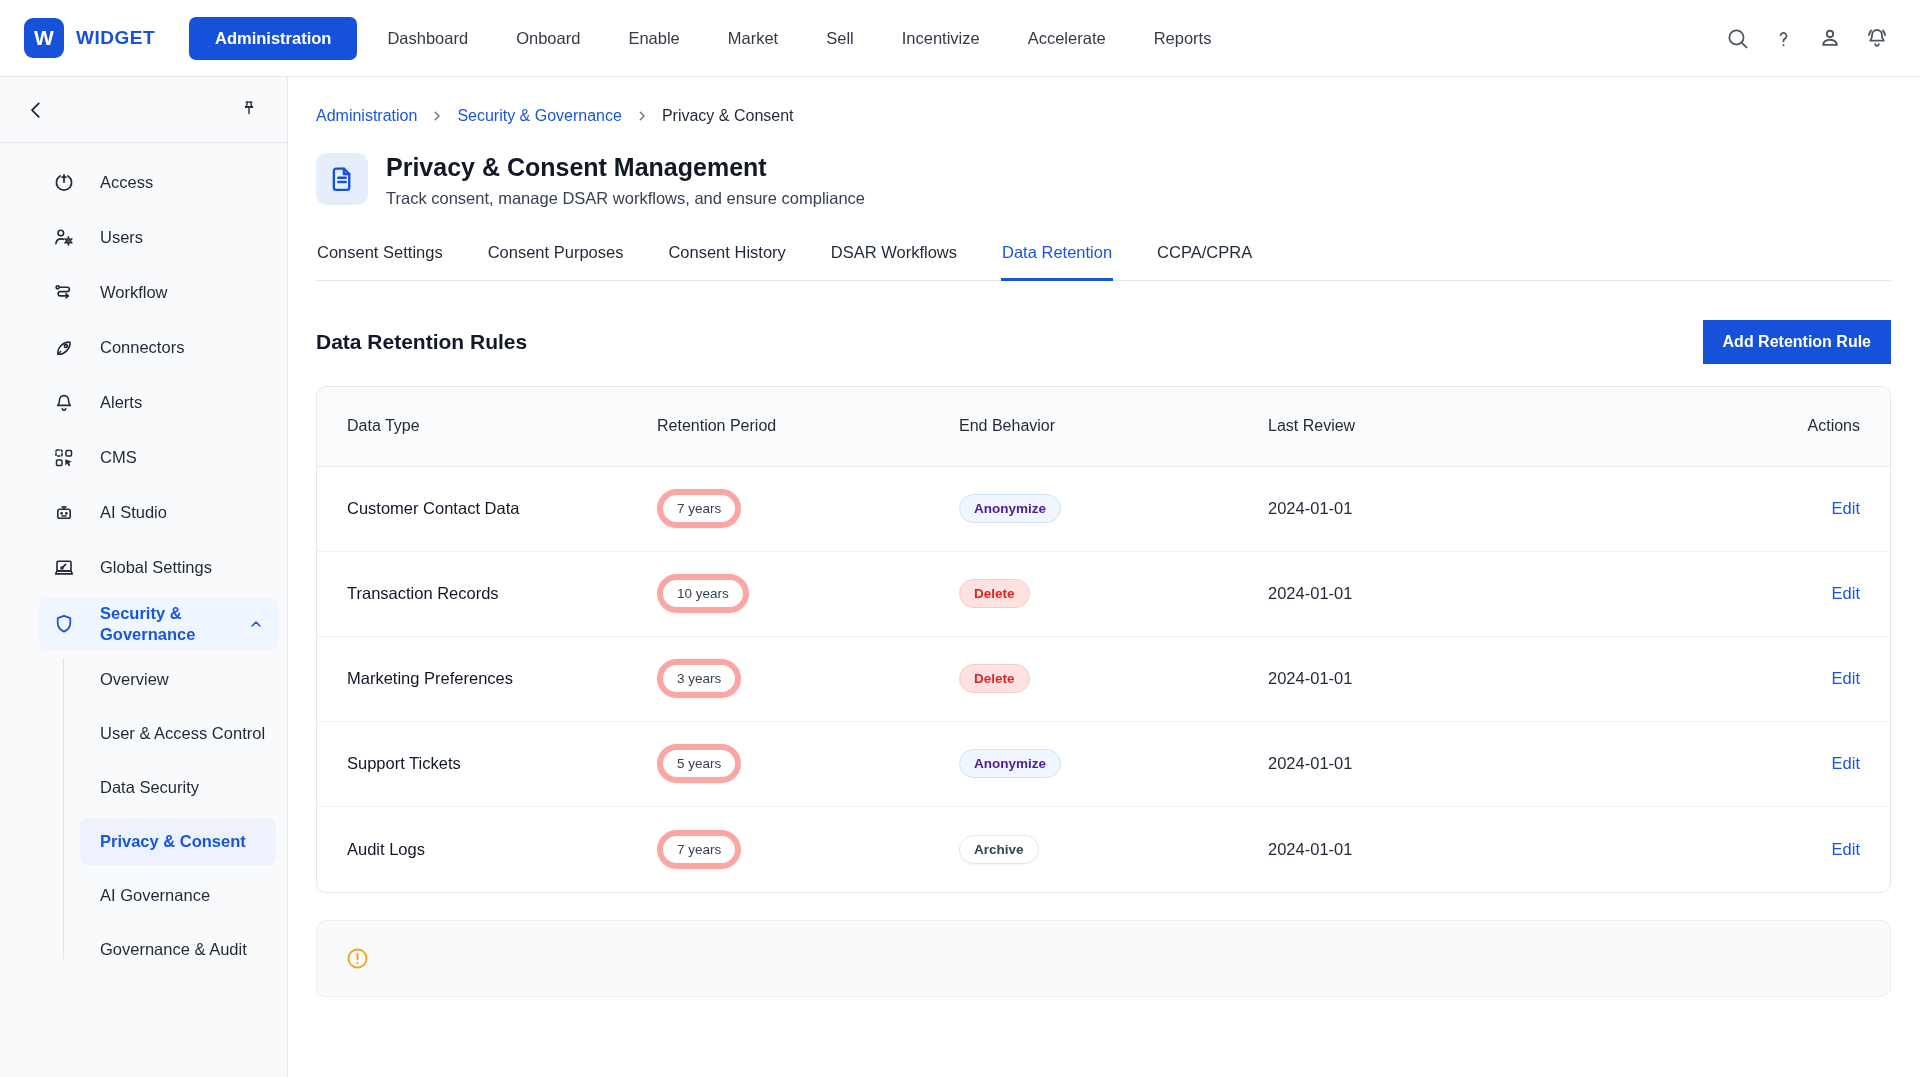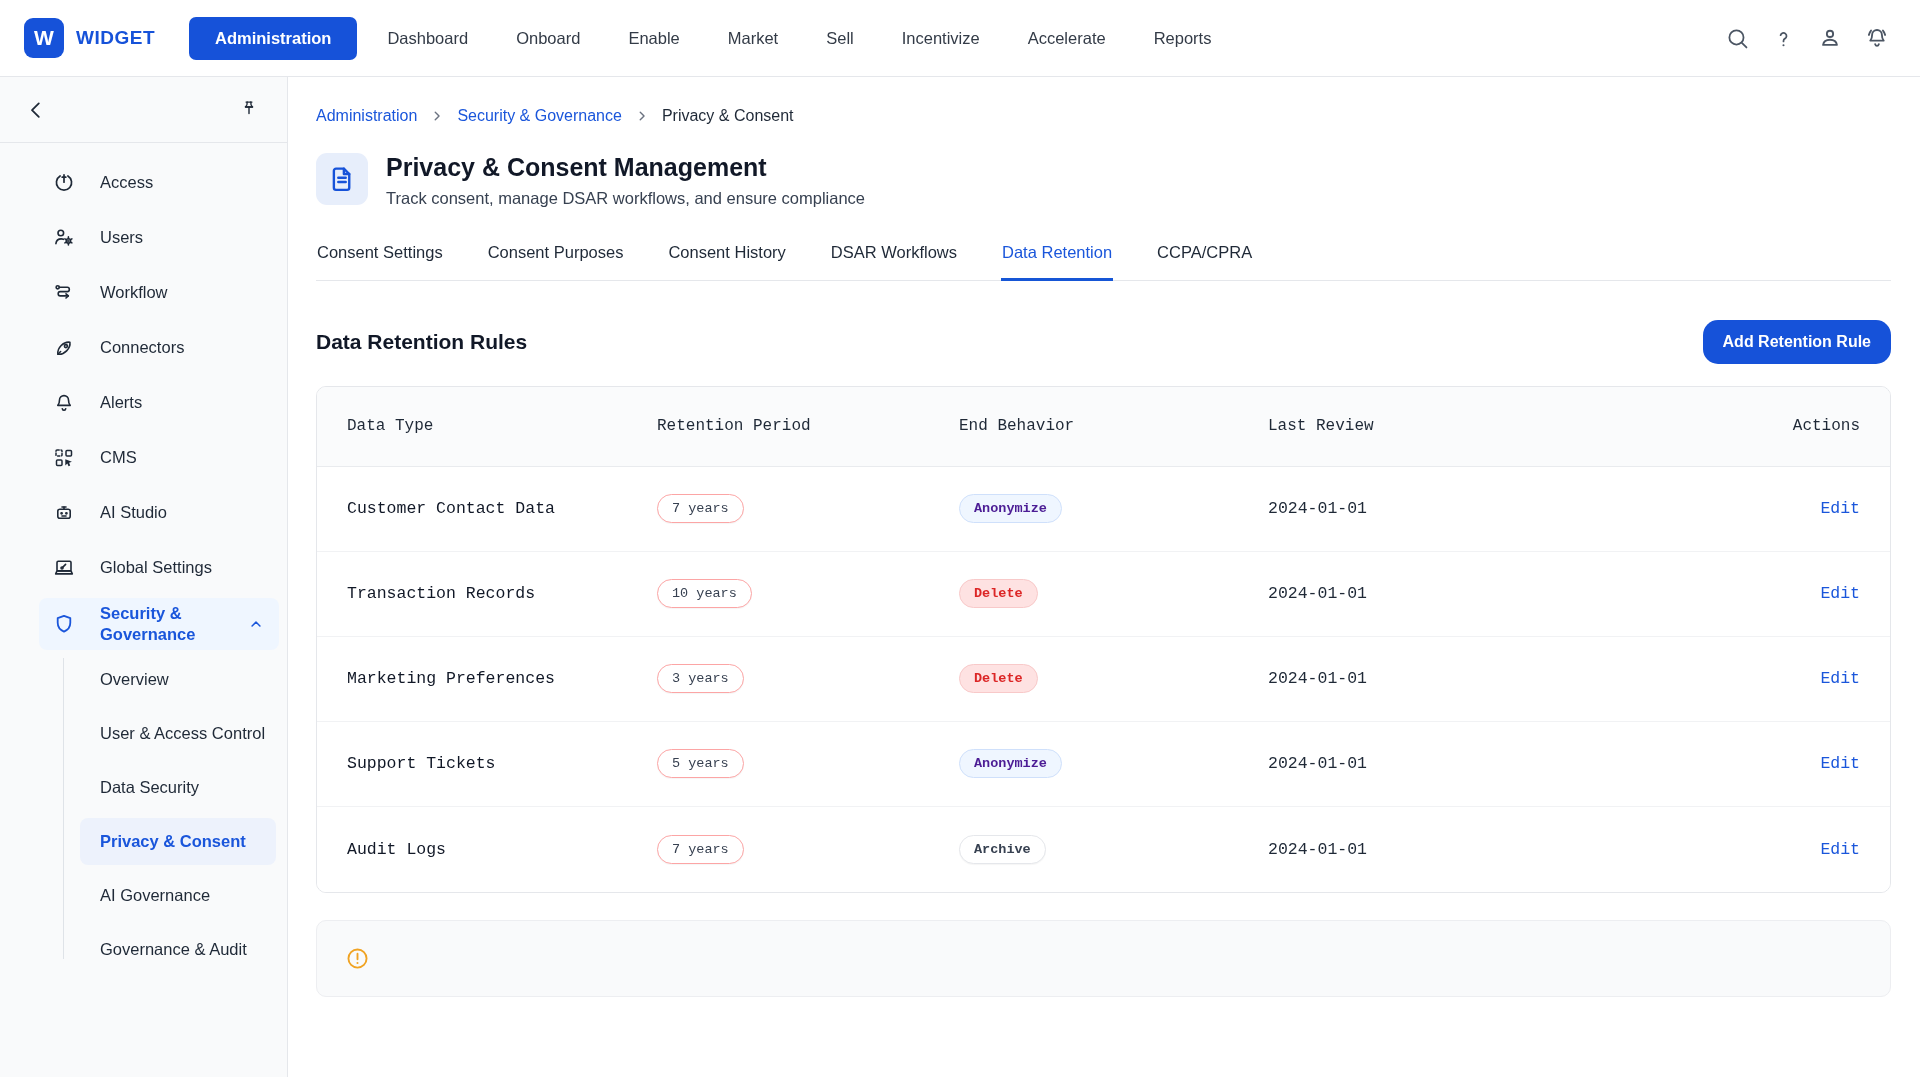--- a/index.html
+++ b/index.html
@@ -88,39 +88,39 @@
   .tab {
     font-size: 16.5px; color: #1f2937; padding: 10px 1px 16px;
     border-bottom: 3px solid transparent; margin-bottom: -1px; cursor: pointer; white-space: nowrap;
   }
   .tab.active { color: #1a56db; font-weight: 500; border-bottom-color: #1656d6; }
 
   .section-row { display: flex; align-items: center; justify-content: space-between; margin-top: 39px; }
   .section-title { font-size: 21px; font-weight: 700; color: #111827; }
   .btn-primary {
     background: #1652d9; color: #fff; font-family: inherit; font-size: 16px; font-weight: 600;
-    padding: 13px 20px; border-radius: 15px; border: none; cursor: pointer; margin-left: 25px;
+    padding: 13px 20px; border-radius: 0; border: none; cursor: pointer; margin-left: 25px;
   }
 
   .table { margin-top: 22px; border: 1px solid #e5e7eb; border-radius: 10px; overflow: hidden; }
   .t-head, .t-row {
     display: grid; grid-template-columns: 310px 302px 309px 1fr 92px;
-    align-items: center; padding: 0 30px; font-family: Liberation Mono, monospace;
+    align-items: center; padding: 0 30px;
   }
   .t-head {
     height: 80px; background: #fafbfc; border-bottom: 1px solid #e9ebee;
     font-size: 16px; font-weight: 500; color: #1f2937;
   }
   .t-row { height: 85px; border-bottom: 1px solid #f1f2f4; background: #fff; }
   .t-row:last-child { border-bottom: none; }
   .cell-type { font-size: 16.5px; font-weight: 500; color: #111827; }
   .cell-review { font-size: 16.5px; color: #1f2937; }
   .col-actions { text-align: right; }
   .pill {
-    display: inline-block; border: 1px solid #fca5a5; background: #fff; border-radius: 999px;
+    display: inline-block; border: 6px solid #fca5a5; background: #fff; border-radius: 999px;
     padding: 6px 14px; font-size: 13.5px; color: #374151; box-shadow: 0 1px 1px rgba(0,0,0,.04);
   }
   .badge {
     display: inline-block; border-radius: 999px; padding: 6px 14px;
     font-size: 13.5px; font-weight: 600; border: 1px solid transparent;
   }
   .badge[data-variant="blue"]    { background: #eff6ff; color: #4c1d95; border-color: #cfe0fb; }
   .badge[data-variant="red"]     { background: #fee2e2; color: #dc2626; border-color: #f8c9c9; }
   .badge[data-variant="neutral"] { background: #fff;    color: #374151; border-color: #e5e7eb; box-shadow: 0 1px 1px rgba(0,0,0,.04); }
   .edit-link { color: #1a56db; font-size: 16.5px; font-weight: 500; cursor: pointer; }

